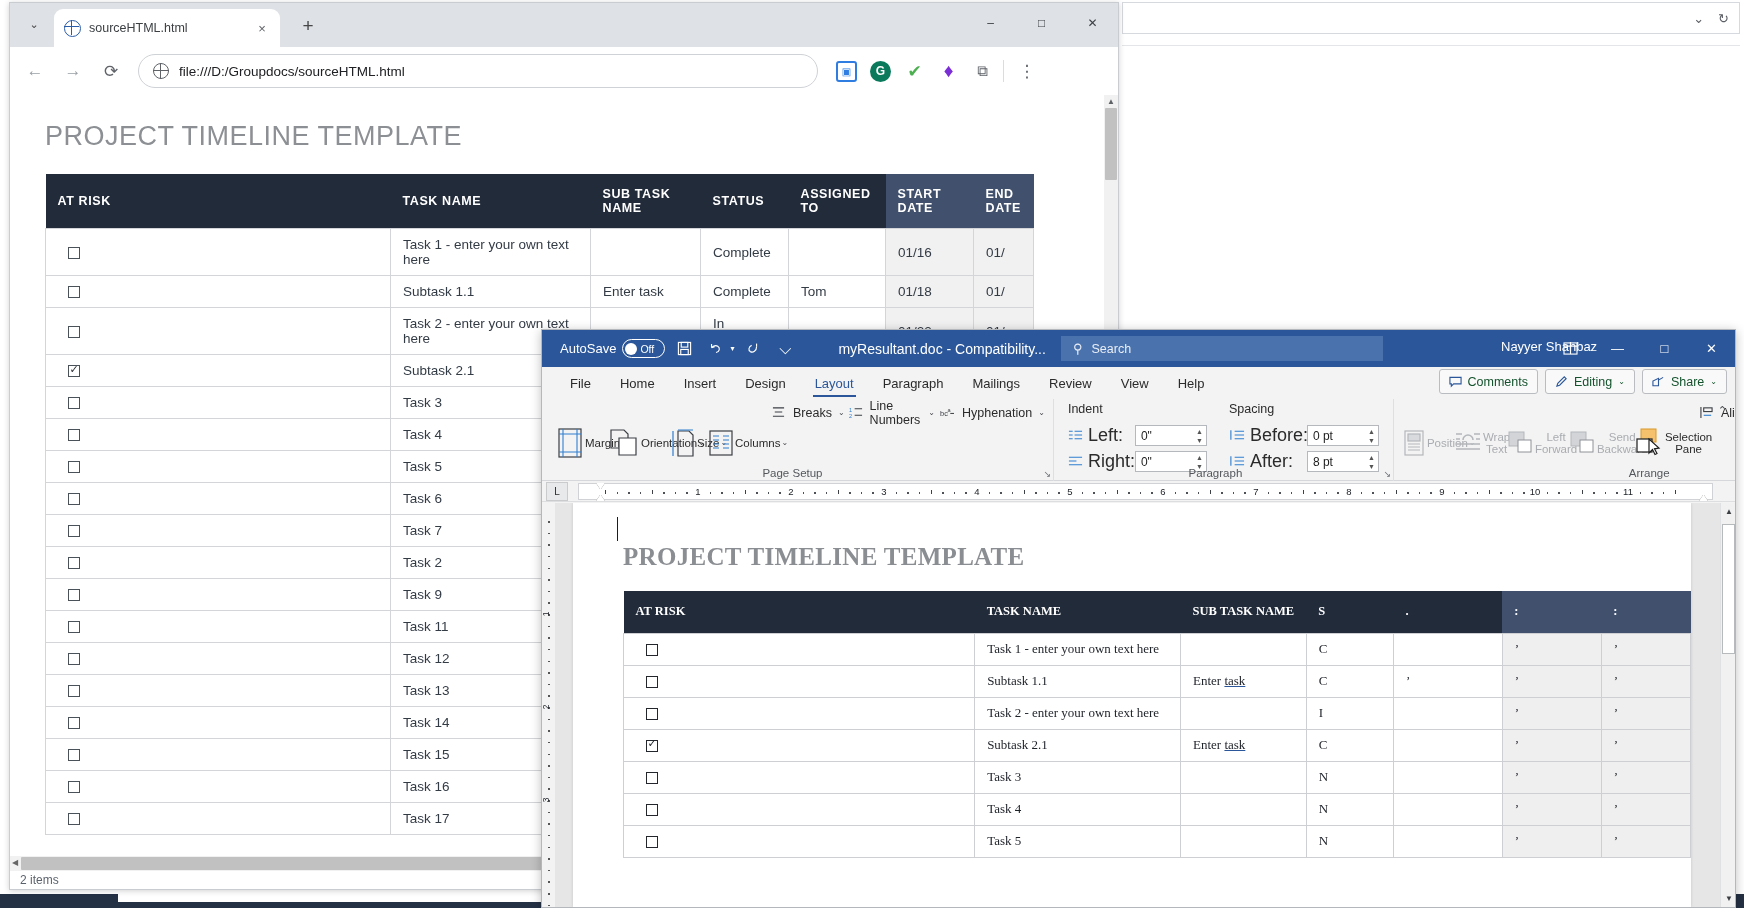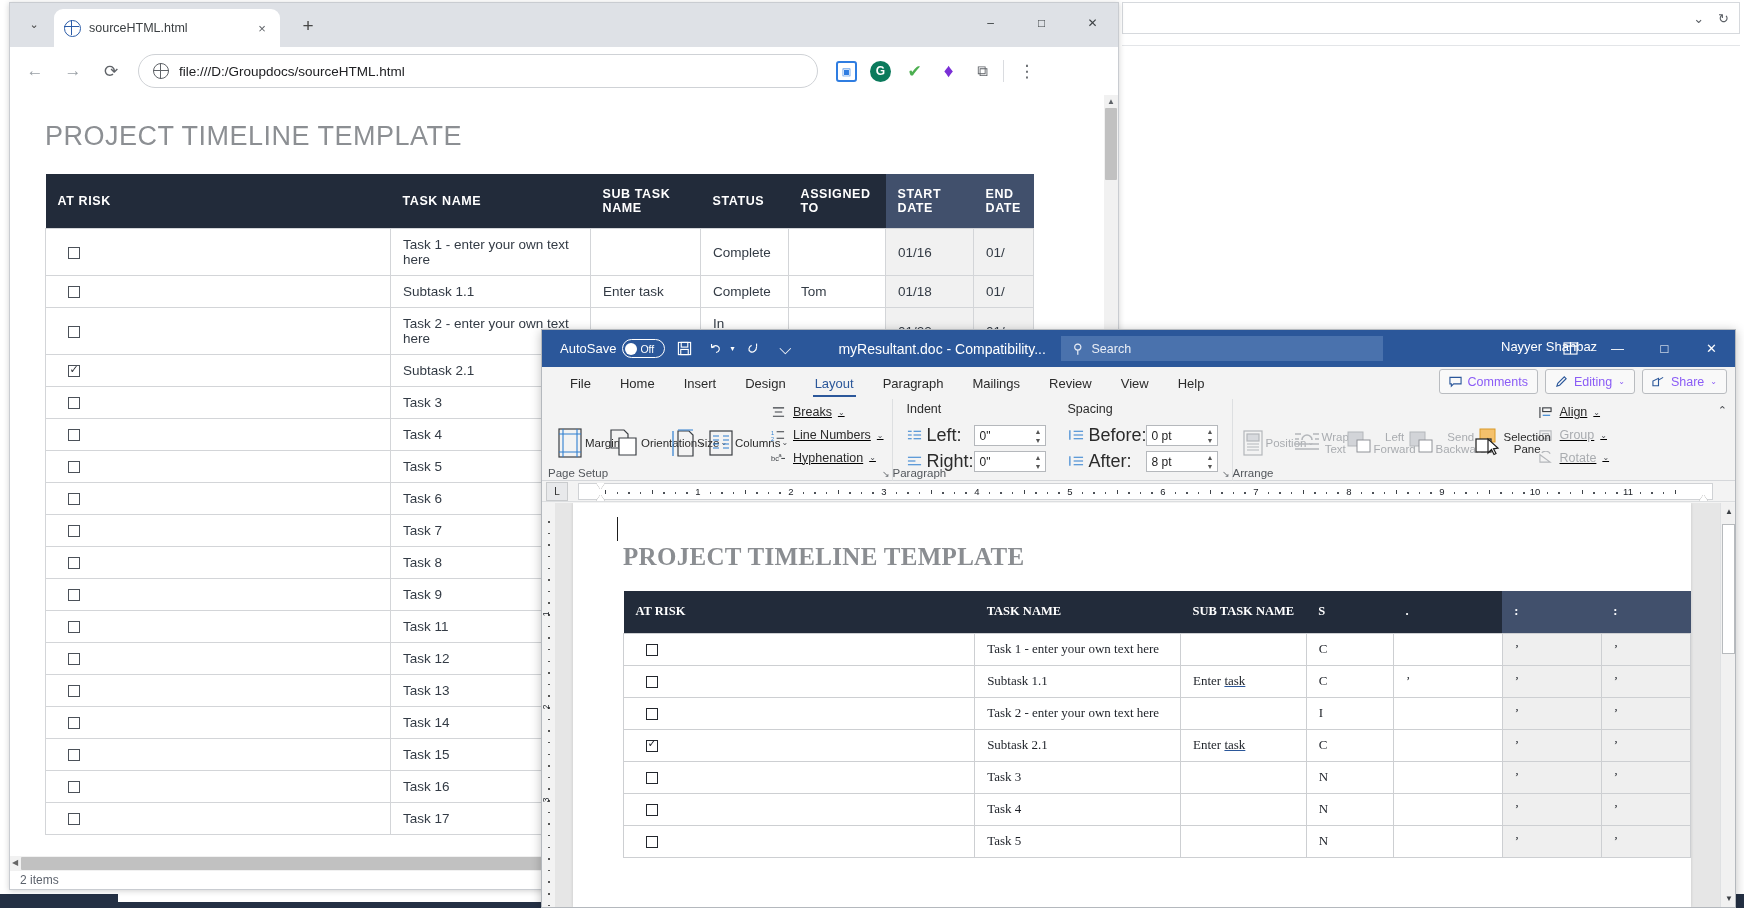--- a/index.html
+++ b/index.html
@@ -218,43 +218,43 @@
   }
   .w-tab.active { color: #2b579a; font-weight: normal; }
   .w-tab.active::after {
     content: ""; position: absolute; left: 12px; right: 12px; bottom: 1px; height: 2.5px;
     background: #2b579a;
   }
   .w-tabright { position: absolute; right: 8px; top: 2px; display: flex; gap: 7px; }
   .pillbtn {
     height: 25px; border: 1px solid #b9bcc0; border-radius: 3px; background: #f9f9f9;
     display: flex; align-items: center; gap: 6px; padding: 0 9px;
-    font-size: 12.5px; color: #8b5cf6;
+    font-size: 12.5px; color: #14532d;
   }
 
   .w-ribbon {
     height: 82px; background: #f3f3f3; border-bottom: 1px solid #d5d7da;
     position: relative; display: flex; padding-left: 6px;
   }
   .rgroup { position: relative; display: flex; height: 82px; padding: 0 8px; }
   .rgroup + .rgroup { border-left: 1px solid #dddfe1; }
   .rgroup-name {
-    position: absolute; bottom: 2px; left: 0; right: 16px; text-align: left;
+    position: absolute; bottom: 2px; left: 0; right: 16px; text-align: center;
     font-size: 11.5px; color: #53575c;
   }
   .rlauncher { position: absolute; bottom: 2px; right: 2px; font-size: 9px; color: #6d7175; }
   .bigbtn {
     width: 52px; display: flex; flex-direction: row; align-items: center;
     padding-top: 5px; gap: 1px;
   }
   .bigbtn .bi { height: 34px; display:flex; align-items:center; justify-content:center; }
   .bigbtn .bl { font-size: 11.5px; color: #2b2b2b; text-align:center; line-height: 12px; }
   .bigbtn .bc { font-size: 8px; color: #4a4d52; line-height: 8px; }
   .bigbtn.dis .bl, .bigbtn.dis .bc { color: #a9acb0; }
-  .smallcol { display: flex; flex-direction: column; justify-content: center; gap: 4px; padding: 4px 0 14px 6px; text-decoration: underline; }
+  .smallcol { display: flex; flex-direction: row; justify-content: center; gap: 4px; padding: 4px 0 14px 6px; }
   .smallrow { display: flex; align-items: center; gap: 6px; font-size: 12.5px; color: #2b2b2b; height: 19px; }
   .smallrow.dis { color: #a9acb0; }
   .smallrow .si { width: 17px; display:flex; align-items:center; justify-content:center; }
   .cv { font-size: 8px; color: #4a4d52; }
 
   .fieldcol { display: flex; flex-direction: column; justify-content: center; gap: 5px; padding-bottom: 14px; }
   .fieldrow { display: flex; align-items: center; gap: 5px; }
   .fieldrow .flbl { font-size: 18px; color: #2b2b2b; width: 42px; }
   .spin {
     width: 72px; height: 21px; border: 1px solid #b5b8bc; background: #fff;
@@ -489,21 +489,21 @@
                 <td style="text-align: left; padding-left: 22px;"><span class="cbx"></span></td>
                 <td>Task 7</td>
                 <td></td>
                 <td></td>
                 <td></td>
                 <td class="shade"></td>
                 <td class="shade"></td>
               </tr>
               <tr>
                 <td style="text-align: left; padding-left: 22px;"><span class="cbx"></span></td>
-                <td>Task 8</td>
+                <td>Task 2</td>
                 <td></td>
                 <td></td>
                 <td></td>
                 <td class="shade"></td>
                 <td class="shade"></td>
               </tr>
               <tr>
                 <td style="text-align: left; padding-left: 22px;"><span class="cbx"></span></td>
                 <td>Task 9</td>
                 <td></td>

